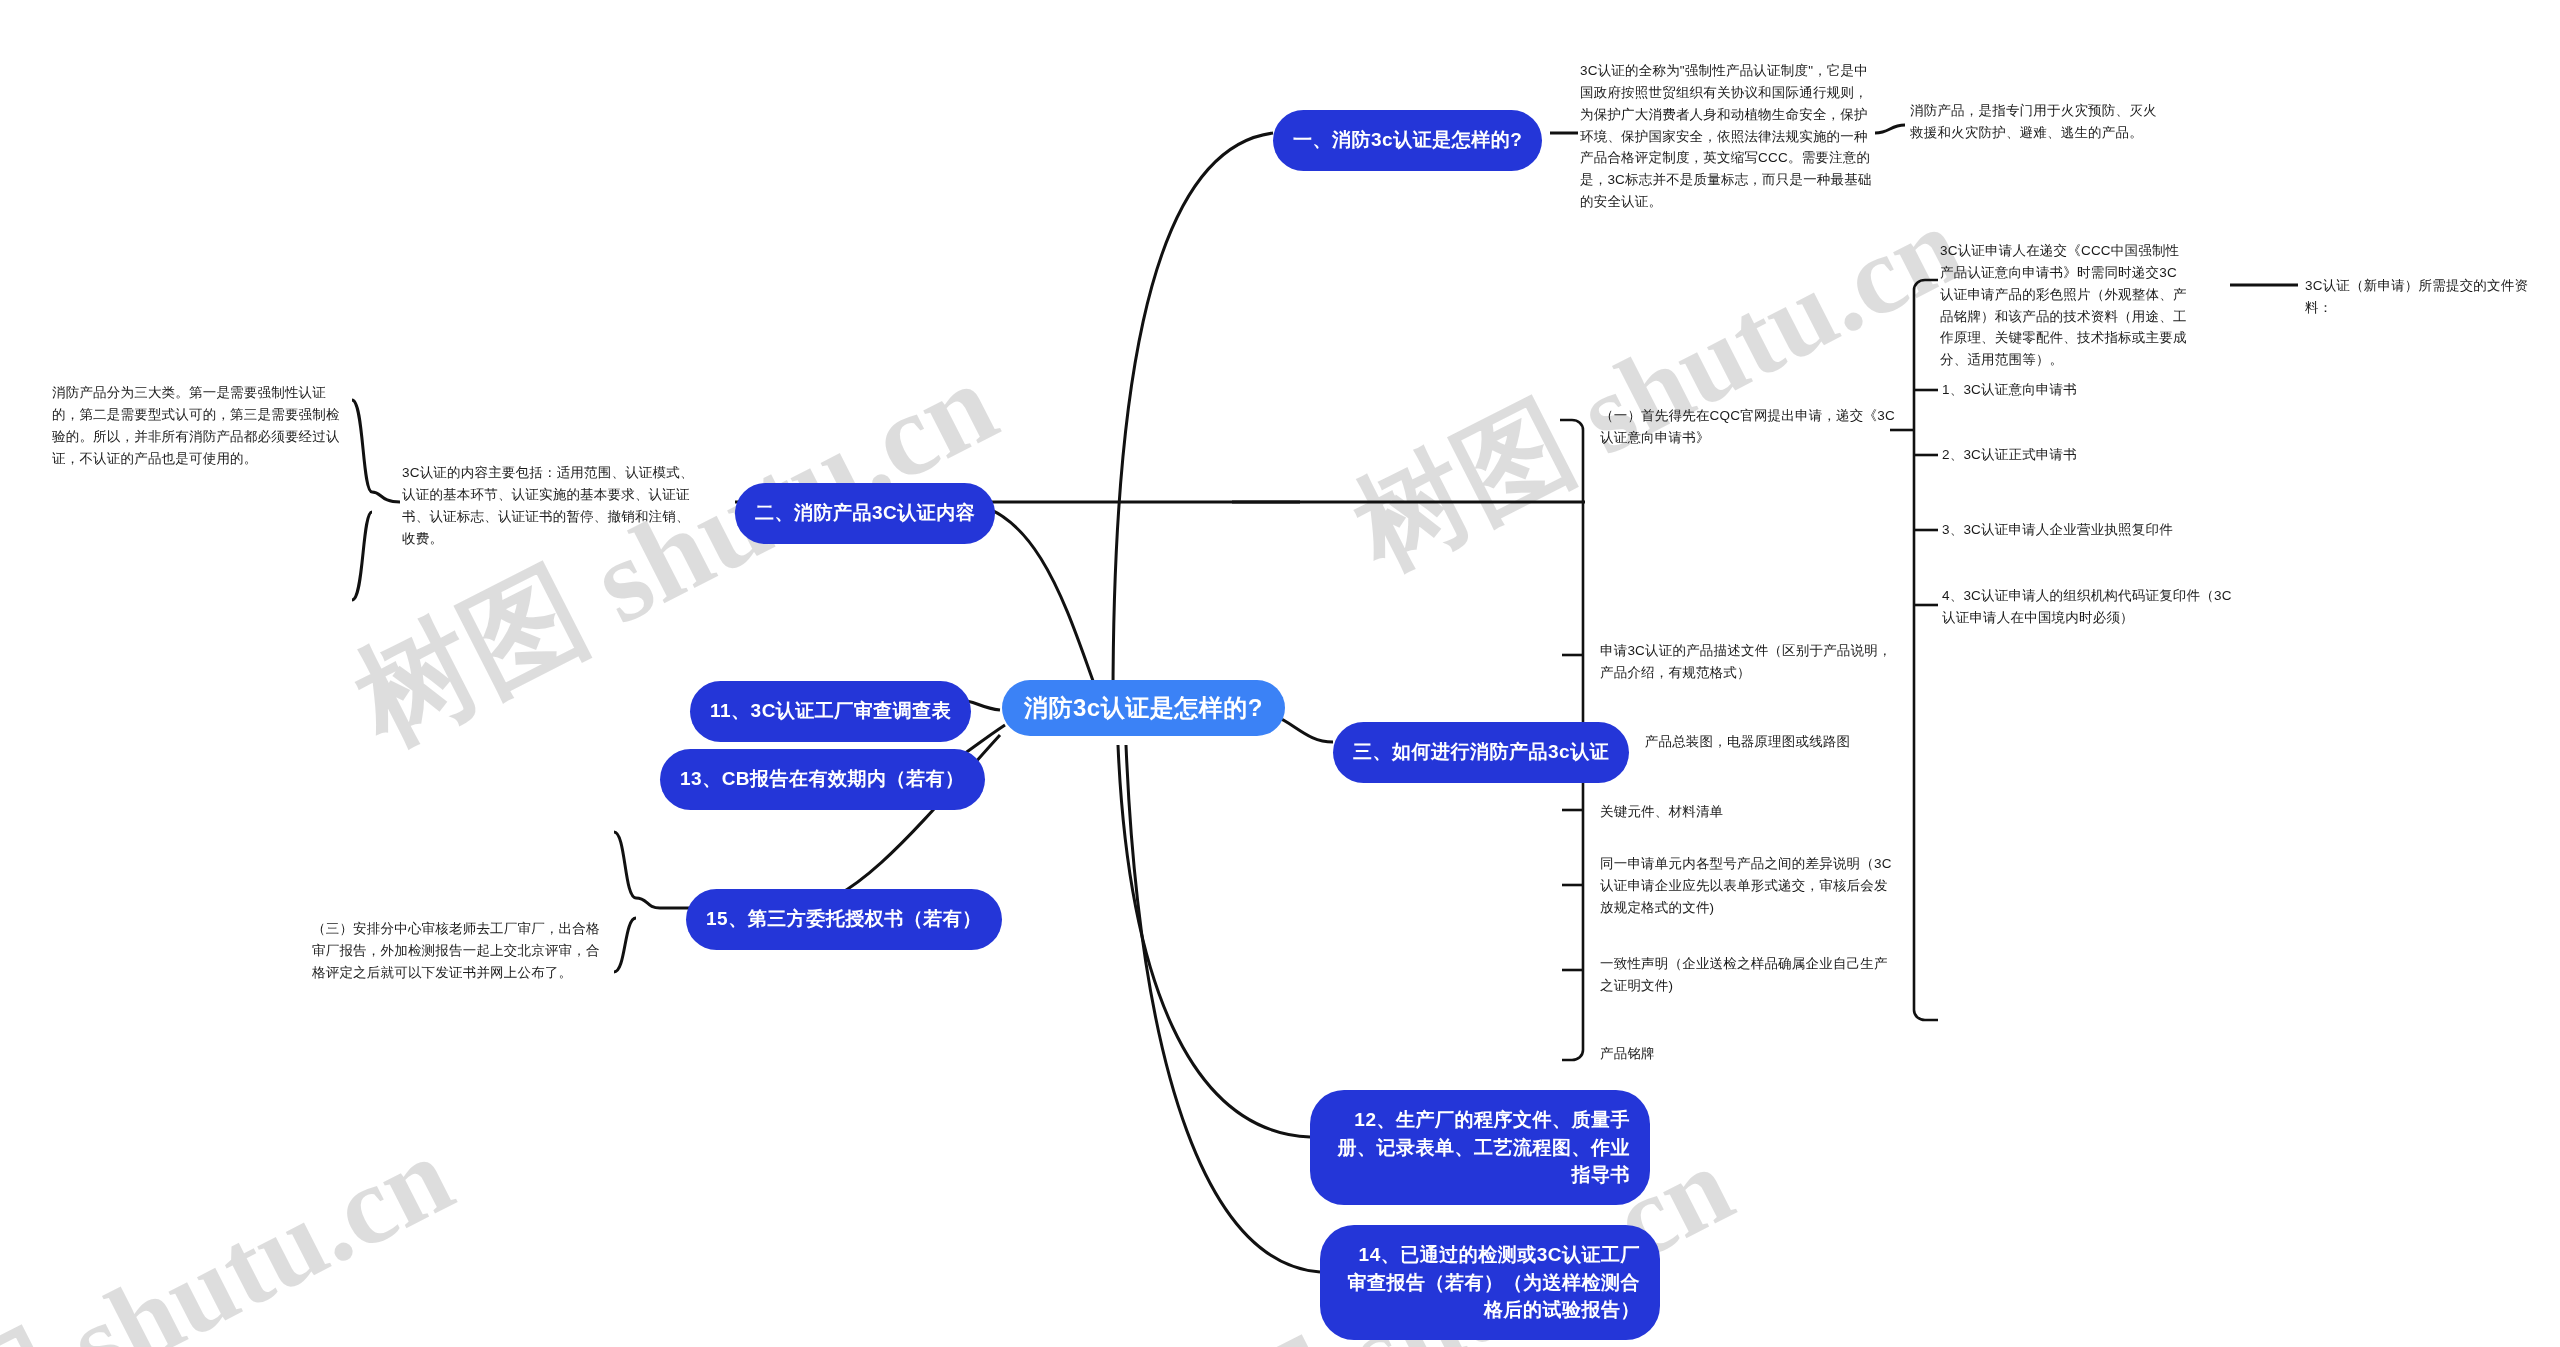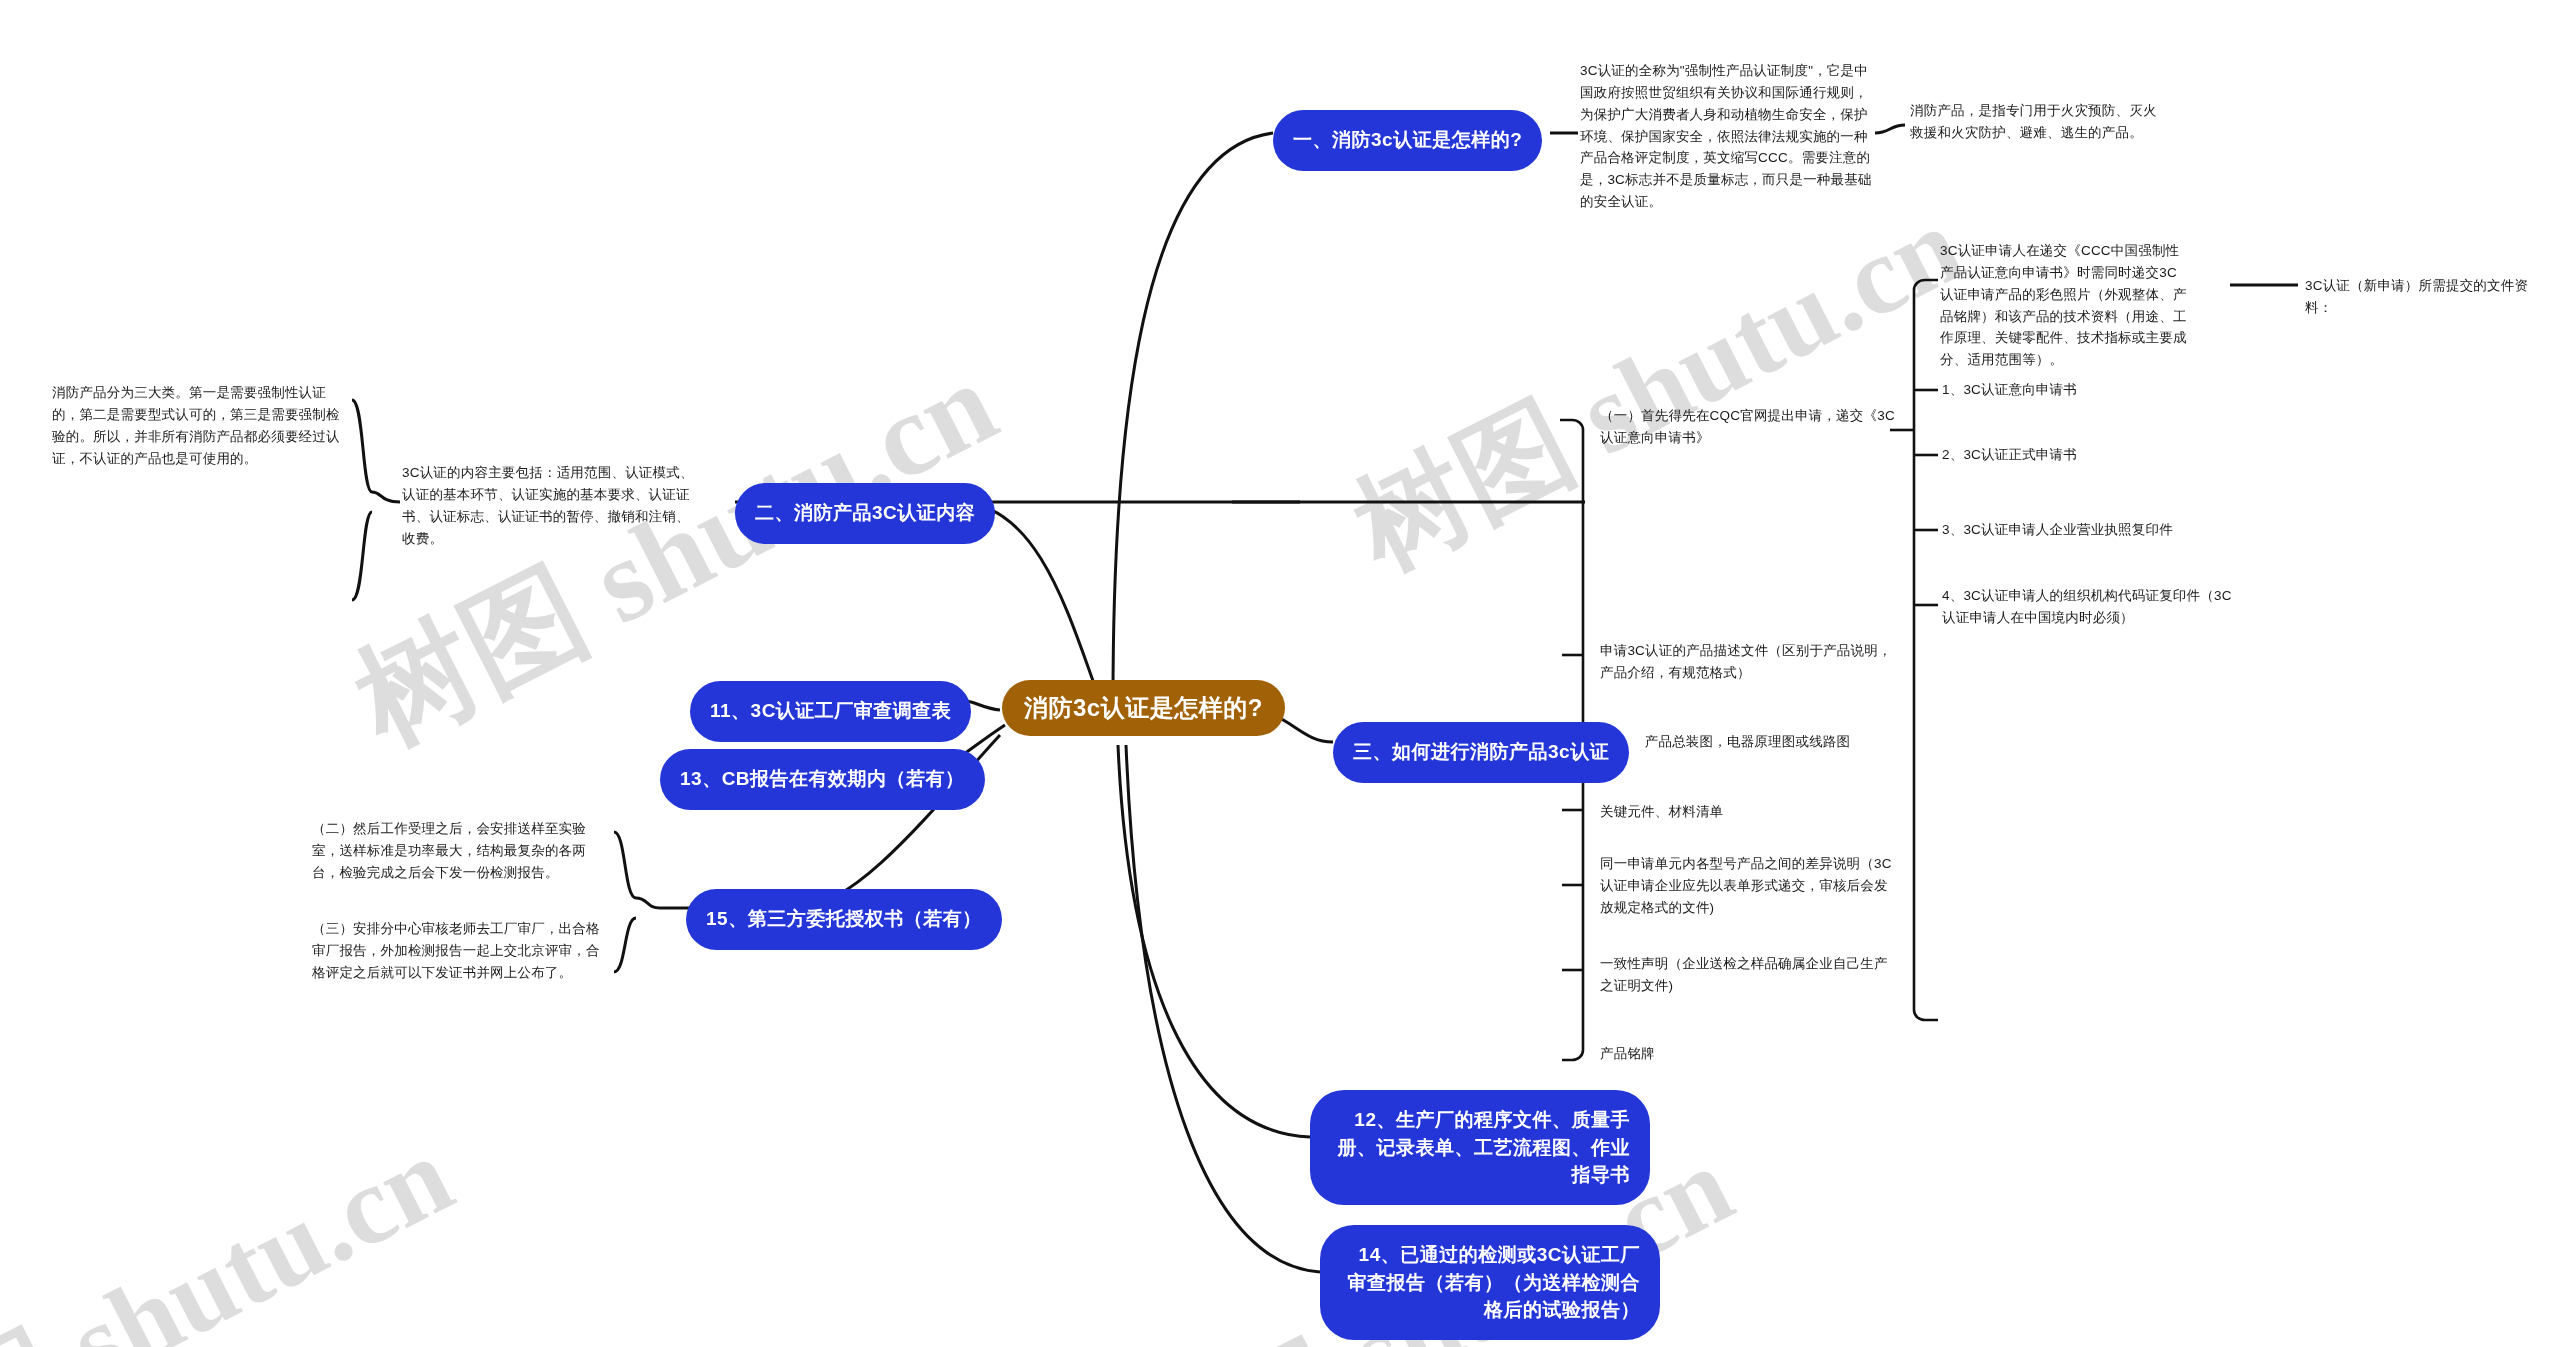--- a/index.html
+++ b/index.html
@@ -26,21 +26,21 @@
   .node{
     position:absolute;box-sizing:border-box;
     display:flex;align-items:center;
     border-radius:999px;
     color:#ffffff;
     font-weight:700;
     letter-spacing:.5px;
     line-height:1.5;
   }
   .node.root{
-    background:#a16207;border-radius:34px;
+    background:#3b82f6;border-radius:34px;
     padding:10px 22px;font-size:24px;
   }
   .node.blue{
     background:#2436d8;
     padding:16px 20px;font-size:19px;
   }
   .node.blue.multi{border-radius:34px;line-height:1.45;text-align:right;}
 
   
   .leaf{
@@ -144,19 +144,18 @@
   <div class="leaf" style="left:1600px;top:731px;width:295px;text-align:center;">产品总装图，电器原理图或线路图</div>
   <div class="leaf" style="left:1600px;top:801px;width:295px;">关键元件、材料清单</div>
   <div class="leaf" style="left:1600px;top:853px;width:300px;">同一申请单元内各型号产品之间的差异说明（3C认证申请企业应先以表单形式递交，审核后会发放规定格式的文件)</div>
   <div class="leaf" style="left:1600px;top:953px;width:300px;">一致性声明（企业送检之样品确属企业自己生产之证明文件)</div>
   <div class="leaf" style="left:1600px;top:1043px;width:295px;">产品铭牌</div>
 
   <div class="node blue" style="left:690px;top:681px;">11、3C认证工厂审查调查表</div>
   <div class="node blue" style="left:660px;top:749px;">13、CB报告在有效期内（若有）</div>
   <div class="node blue" style="left:686px;top:889px;">15、第三方委托授权书（若有）</div>
 
-  <div class="leaf" style="left:312px;top:818px;width:300px;">（二）然后工作受理之后，会安排送样至实验室，送样标准是功率最大，结构最复杂的各两台，检验完成之后会下发一份检测报告。</div>
   <div class="leaf" style="left:312px;top:918px;width:300px;">（三）安排分中心审核老师去工厂审厂，出合格审厂报告，外加检测报告一起上交北京评审，合格评定之后就可以下发证书并网上公布了。</div>
 
   <div class="node blue multi" style="left:1310px;top:1090px;width:340px;">12、生产厂的程序文件、质量手册、记录表单、工艺流程图、作业指导书</div>
   <div class="node blue multi" style="left:1320px;top:1225px;width:340px;">14、已通过的检测或3C认证工厂审查报告（若有）（为送样检测合格后的试验报告）</div>
 
 </div>
 
 </body></html>

